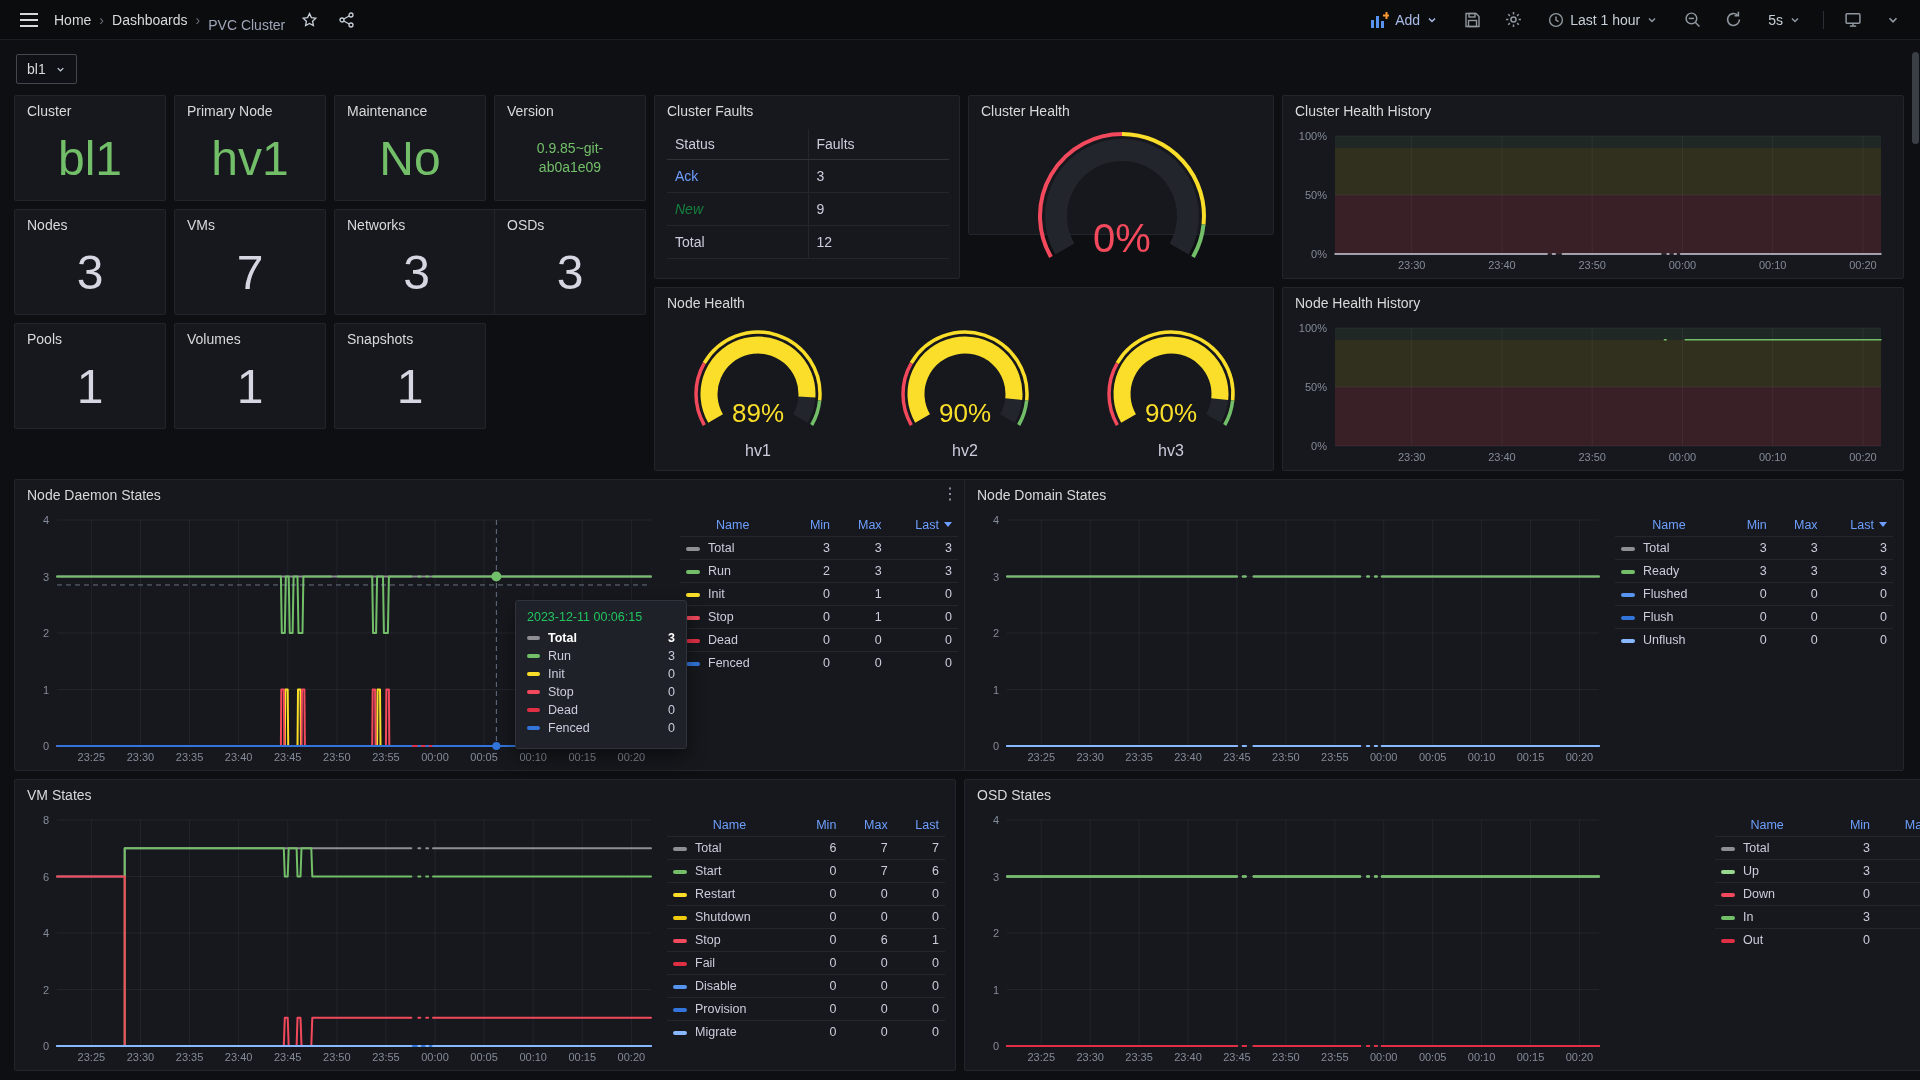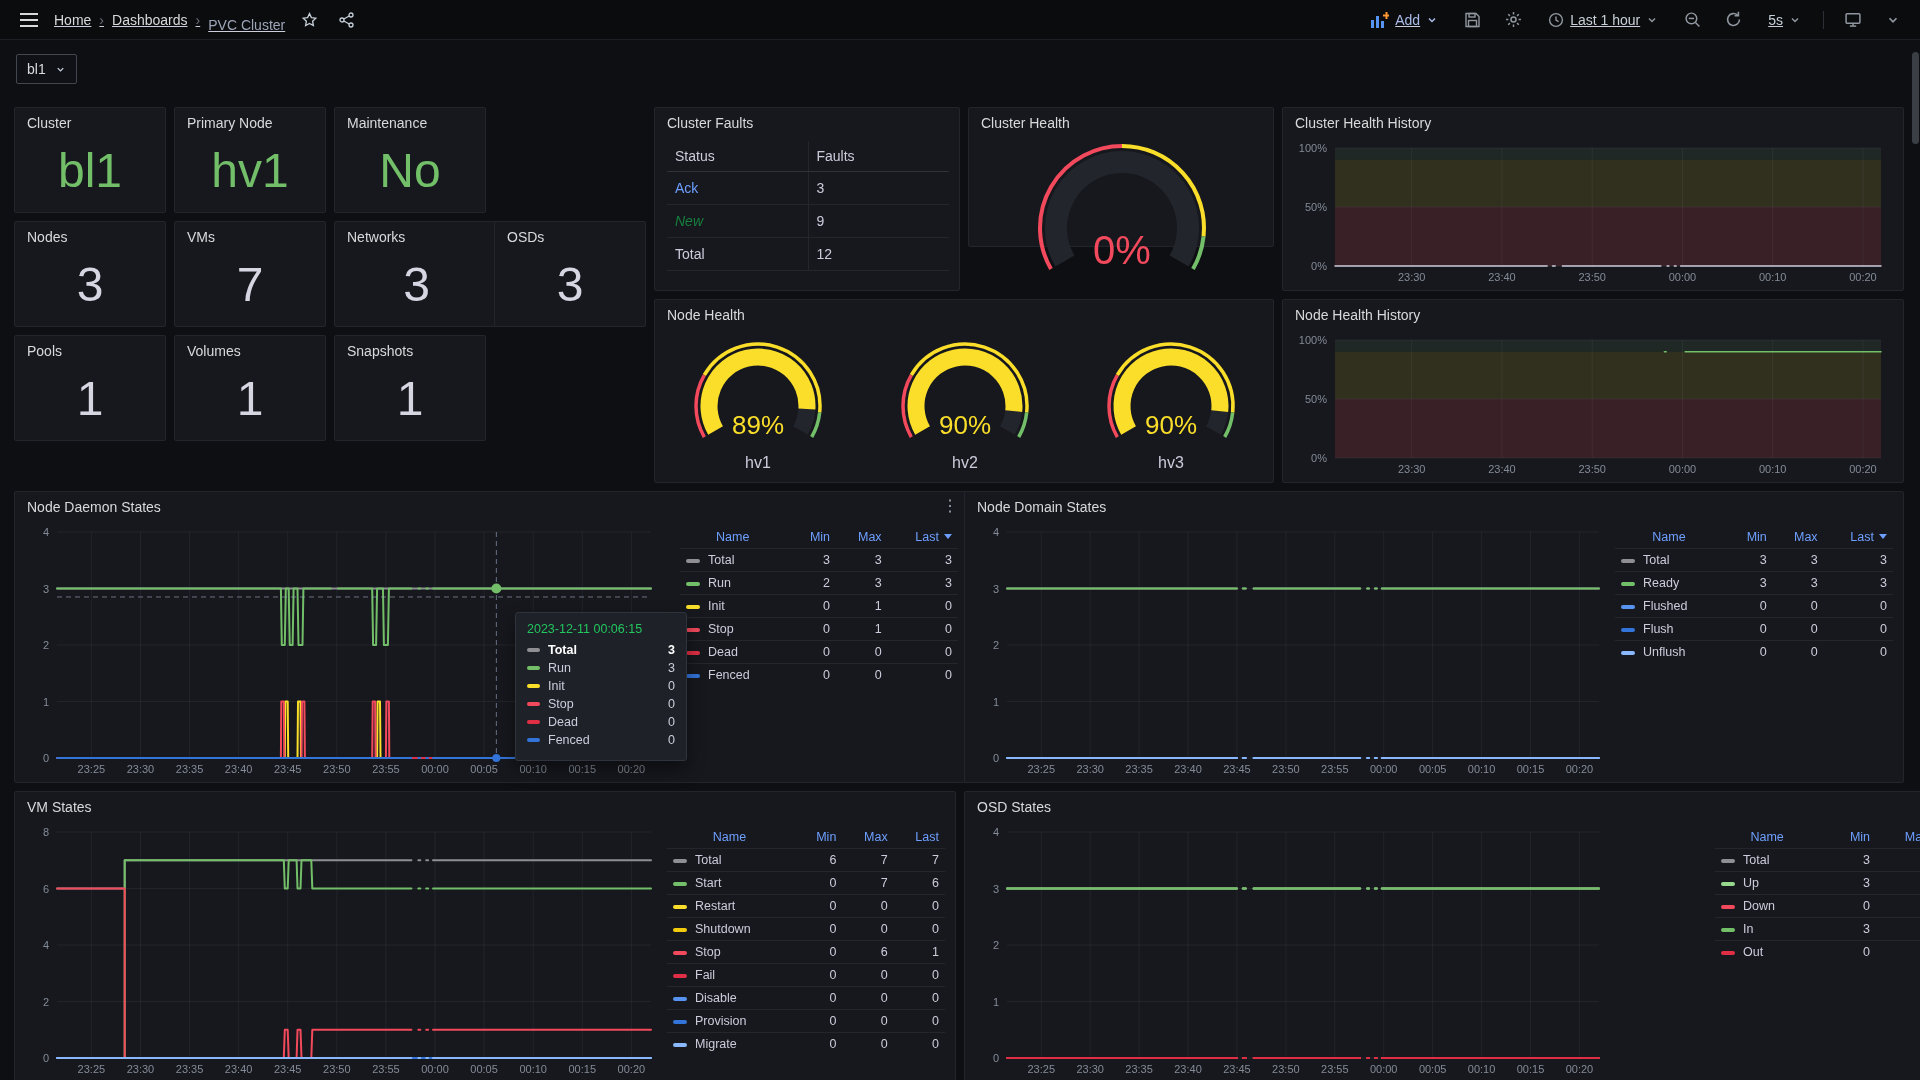--- a/index.html
+++ b/index.html
@@ -1,40 +1,40 @@
 <!DOCTYPE html>
 <html><head>
 <meta charset="utf-8">
 <style>
   html,body{margin:0;padding:0;background:#0c0d11;}
   #app{position:relative;width:1920px;height:1080px;overflow:hidden;background:#0e0f13;
        font-family:"Liberation Sans",sans-serif;color:#CCCCDC;}
 
   
   .topbar{position:absolute;left:0;top:0;width:1920px;height:40px;background:#0b0c0e;
-          border-bottom:1px solid #1d1f24;display:flex;align-items:center;padding:0 16px;box-sizing:border-box;text-decoration:underline;}
+          border-bottom:1px solid #1d1f24;display:flex;align-items:center;padding:0 16px;box-sizing:border-box;}
   .tb-left{display:flex;align-items:center;gap:12px;}
   .icon-btn{background:none;border:none;color:#9097A0;display:flex;align-items:center;justify-content:center;
             padding:4px;cursor:pointer;}
   .crumbs{display:flex;align-items:center;gap:8px;font-size:14px;}
   .crumb{color:#D8D9DA;cursor:pointer;background:none;border:none;font-size:14px;font-family:inherit;padding:0;}
   .crumb.current{color:#9DA5B8;margin-top:10px;}
   .crumb-sep{color:#6B707A;font-size:14px;}
   .tb-right{margin-left:auto;display:flex;align-items:center;gap:16px;color:#9097A0;}
   .tb-group{display:flex;align-items:center;gap:6px;font-size:14px;color:#C7D0D9;cursor:pointer;background:none;border:none;font-family:inherit;}
   .add-label{color:#A9BBE8;}
   .tb-divider{width:1px;height:18px;background:#2c2f36;}
 
   
   .var-btn{position:absolute;left:16px;top:54px;height:30px;padding:0 10px;display:flex;align-items:center;gap:9px;
            background:#101116;border:1px solid #42464e;border-radius:2px;color:#D8D9DA;font-size:14px;
            font-family:inherit;cursor:pointer;}
 
   
-  .panel{position:absolute;background:#16181d;border:1px solid #22252b;border-radius:2px;box-sizing:border-box;margin-top:12px;}
+  .panel{position:absolute;background:#16181d;border:1px solid #22252b;border-radius:2px;box-sizing:border-box;}
   .panel-title{padding:7px 12px 0 12px;font-size:14px;font-weight:500;color:#D8D9DA;white-space:nowrap;
                overflow:hidden;text-overflow:ellipsis;cursor:pointer;}
   .kebab{position:absolute;top:6px;right:10px;color:#9DA5B3;font-size:16px;cursor:pointer;line-height:1;}
 
   
   .stat-value{position:absolute;left:0;right:0;top:24px;bottom:4px;display:flex;align-items:center;
               justify-content:center;font-size:48px;font-weight:500;}
   .stat-green{color:#73BF69;}
   .stat-white{color:#D5D6E1;}
   .stat-small{font-size:14px;line-height:1.35;text-align:center;flex-direction:column;font-weight:500;}
@@ -198,20 +198,27 @@
     <div class="panel-title">Cluster</div>
     <div class="stat-value stat-green">bl1</div>
   </div>
   <div class="panel" style="left:174px;top:95px;width:152px;height:106px;">
     <div class="panel-title">Primary Node</div>
     <div class="stat-value stat-green">hv1</div>
   </div>
   <div class="panel" style="left:334px;top:95px;width:152px;height:106px;">
     <div class="panel-title">Maintenance</div>
     <div class="stat-value stat-green">No</div>
+  </div>
+  <div class="panel" style="left:494px;top:95px;width:152px;height:106px;">
+    <div class="panel-title">Version</div>
+    <div class="stat-value stat-green stat-small">
+      <span>0.9.85~git-</span>
+        <span>ab0a1e09</span>
+    </div>
   </div>
   <div class="panel" style="left:14px;top:209px;width:152px;height:106px;">
     <div class="panel-title">Nodes</div>
     <div class="stat-value stat-white">3</div>
   </div>
   <div class="panel" style="left:174px;top:209px;width:152px;height:106px;">
     <div class="panel-title">VMs</div>
     <div class="stat-value stat-white">7</div>
   </div>
   <div class="panel" style="left:334px;top:209px;width:165px;height:106px;">

